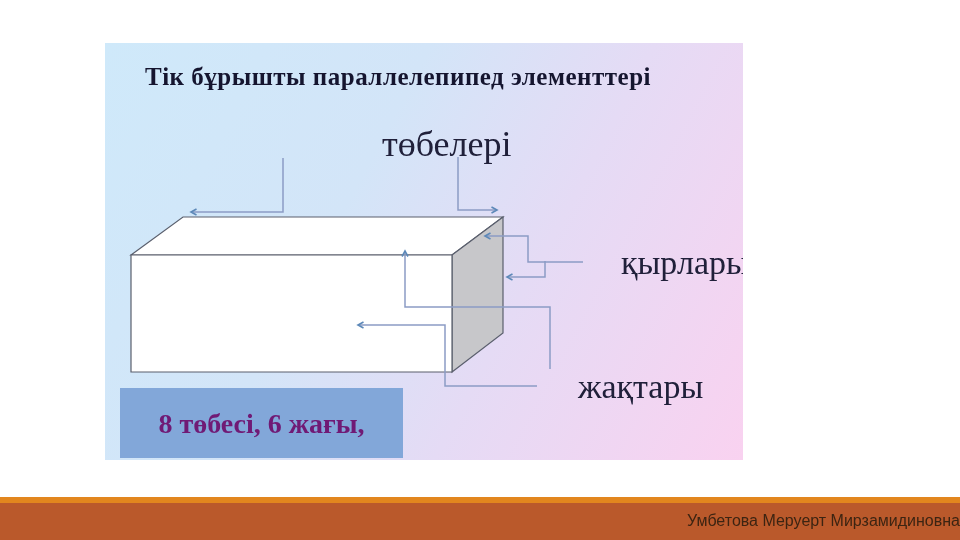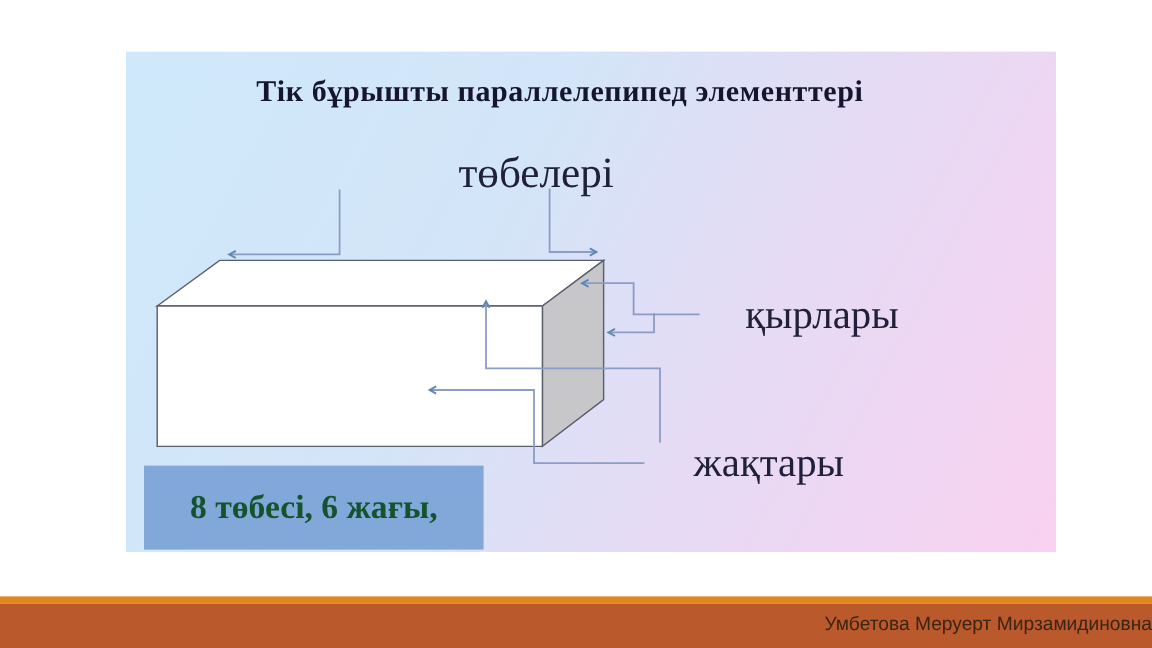--- a/index.html
+++ b/index.html
@@ -3,42 +3,42 @@
 <meta charset="utf-8">
 <style>
   html,body{margin:0;padding:0;}
   body{
     width:960px;height:540px;position:relative;overflow:hidden;
     background:#ffffff;
     font-family:"Liberation Serif", serif;
   }
   
   .slide-image{
-    position:absolute;left:105px;top:43px;width:775px;height:417px;
+    position:absolute;left:105px;top:43px;width:638px;height:417px;
     background:linear-gradient(118deg,#cfe9fa 0%,#d3e5f8 38%,#e5dbf5 64%,#f9d2f0 100%);
     overflow:hidden;
   }
   .slide-title{
     position:absolute;top:20px;left:0;width:100%;box-sizing:border-box;
     padding-right:52px;
     text-align:center;
     font-size:25px;font-weight:bold;color:#15152f;
     letter-spacing:0.5px;
   }
   .diagram-label{
     position:absolute;color:#20203a;white-space:nowrap;margin-left:37px;
   }
   .label-vertices{left:240px;top:80px;font-size:36px;}
   .label-edges{left:479px;top:201px;font-size:34px;}
   .label-faces{left:436px;top:325px;font-size:34px;}
   .facts-box{
     position:absolute;left:15px;top:345px;width:283px;height:70px;
     background:#82a7d9;
     display:flex;flex-direction:column;justify-content:center;align-items:center;
-    color:#14532d;font-size:28px;font-weight:bold;line-height:33px;
+    color:#701a75;font-size:28px;font-weight:bold;line-height:33px;
     text-align:center;
   }
   .diagram-svg{position:absolute;left:0;top:0;width:645px;height:417px;}
   
   .footer-strip{
     position:absolute;left:0;top:497px;width:960px;height:6px;
     background:#e2861e;
   }
   .footer-bar{
     position:absolute;left:0;top:503px;width:960px;height:37px;

